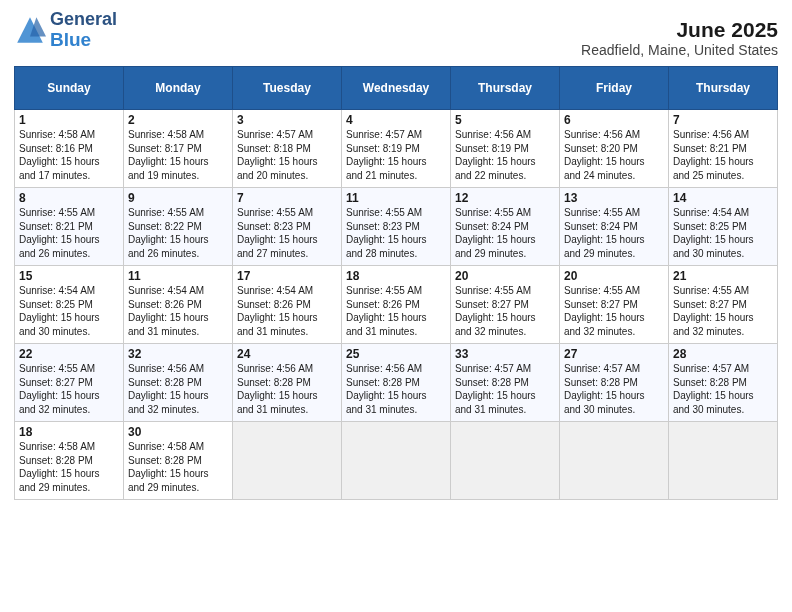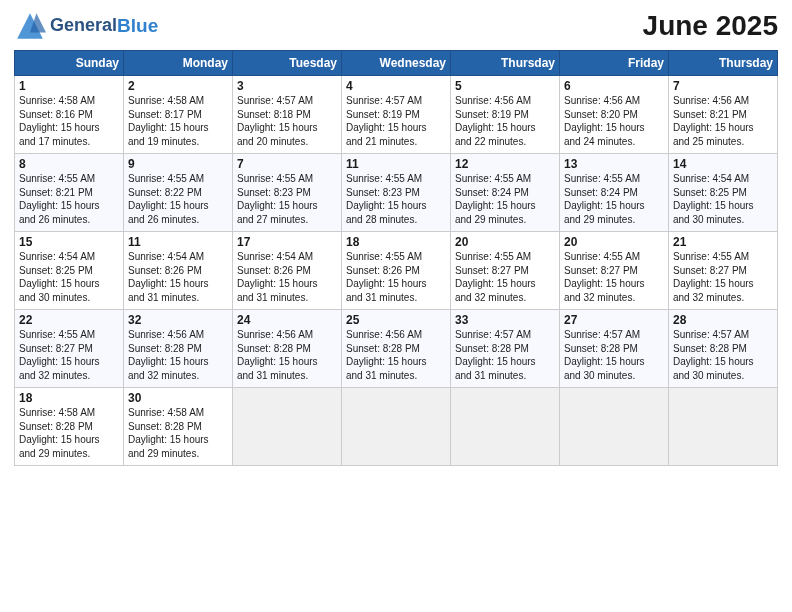--- a/index.html
+++ b/index.html
@@ -22,60 +22,61 @@
       align-items: flex-start;
       margin-bottom: 8px;
     }
     .logo {
       display: flex;
       align-items: center;
       gap: 4px;
     }
     .logo-text {
       display: flex;
-      flex-direction: row;
+      flex-direction: column;
       line-height: 1.1;
     }
     .logo-general {
       font-size: 18px;
       font-weight: bold;
       color: #2c5282;
     }
     .logo-blue {
       font-size: 19px;
       font-weight: bold;
       color: #3182ce;
     }
     .logo-icon {
       width: 32px;
       height: 32px;
     }
     .title-block {
       text-align: right;
     }
     .month-title {
-      font-size: 28px;
+      font-size: 21px;
       font-weight: bold;
       color: #1a1a1a;
+      margin-top: 8px;
     }
     .location {
       font-size: 14px;
       color: #444;
     }
     .calendar {
       width: 100%;
       border-collapse: collapse;
     }
     .calendar th {
       background: #2563a8;
       color: #fff;
       font-size: 12px;
       font-weight: bold;
-      padding: 5px 4px;
-      text-align: right;
+      padding: 14px 4px;
+      text-align: center;
       border: 1px solid #1e4f8a;
     }
     .calendar td {
       border: 1px solid #ccc;
       vertical-align: top;
       padding: 3px 4px;
       width: calc(100% / 7);
       height: 78px;
       background: #fff;
     }
@@ -111,20 +112,21 @@
         <polygon points="20,4 36,36 4,36" fill="#3182ce" opacity="0.85"></polygon>
         <polygon points="28,4 40,28 20,28" fill="#2563a8" opacity="0.7"></polygon>
       </svg>
       <div class="logo-text">
         <span class="logo-general">General</span>
         <span class="logo-blue">Blue</span>
       </div>
     </div>
     <div class="title-block">
       <div class="month-title">June 2025</div>
+      <div class="location">Readfield, Maine, United States</div>
     </div>
   </div>
 
   <table class="calendar">
     <thead>
       <tr>
       <th>Sunday</th>
           <th>Monday</th>
           <th>Tuesday</th>
           <th>Wednesday</th>

